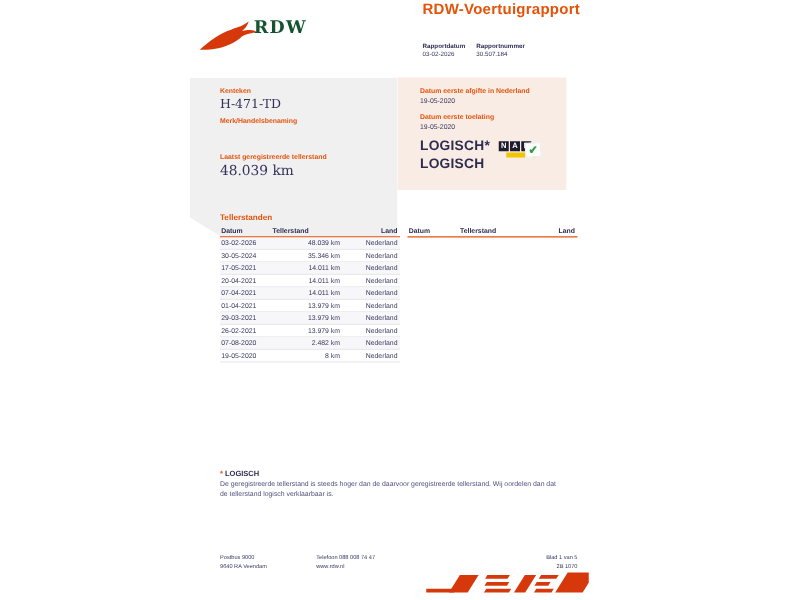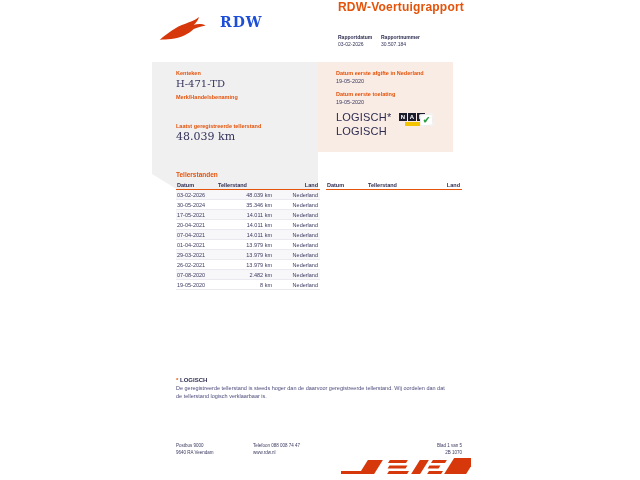--- a/index.html
+++ b/index.html
@@ -2,22 +2,22 @@
 <html><head>
 <meta charset="utf-8">
 <style>
   * { margin: 0; padding: 0; box-sizing: border-box; }
   html, body { width: 640px; height: 480px; background: #ffffff; overflow: hidden; }
   body { font-family: "Liberation Sans", sans-serif; color: #33325a; }
   .page { position: relative; width: 640px; height: 480px; background: #fff; }
 
   
   .logo-svg { position: absolute; left: 158px; top: 13px; width: 50px; height: 32px; }
-  .brand { position: absolute; left: 220px; top: 14px; font-family: "DejaVu Serif", serif;
-           font-weight: bold; font-size: 14px; letter-spacing: 1px; color: #1d4ed8; }
+  .brand { position: absolute; left: 203px; top: 14px; font-family: "DejaVu Serif", serif;
+           font-weight: bold; font-size: 14px; letter-spacing: 1px; color: #14532d; }
   .doc-title { position: absolute; left: 338px; top: 0; font-size: 12px; font-weight: bold;
                color: #e4530a; letter-spacing: 0.2px; }
   .meta { position: absolute; top: 34px; font-size: 5px; line-height: 7px; color: #33325a; }
   .meta .lbl { font-weight: bold; color: #2d2c50; }
   .meta.m1 { left: 338px; } .meta.m2 { left: 381px; }
 
   
   .box-left { position: absolute; left: 152px; top: 62px; width: 166px; height: 128px;
               background: #f1f0f1;
               clip-path: polygon(0 0, 100% 0, 100% 100%, 26px 100%, 0 calc(100% - 16px)); }
@@ -26,21 +26,21 @@
   .olabel { font-size: 5.5px; font-weight: bold; color: #e4530a; line-height: 7px; }
   .oval   { font-size: 5.5px; color: #3a3960; line-height: 8px; }
   .bigval { font-family: "DejaVu Serif", serif; color: #33325a; }
   .bl-inner { position: absolute; left: 24px; top: 8px; }
   .br-inner { position: absolute; left: 18px; top: 8px; width: 112px; }
   .kv { margin-bottom: 4px; }
   .kenteken { font-size: 10px; line-height: 13px; }
   .merk { font-size: 10px; line-height: 13px; letter-spacing: 0.3px; }
   .tellerstand-group { margin-top: 22px; }
   .tellerstand-big { font-size: 11px; line-height: 14px; }
-  .oordeel { position: absolute; left: 336px; top: 110px; font-size: 11px; font-weight: normal;
+  .oordeel { position: absolute; left: 336px; top: 110px; font-size: 11px; font-weight: bold;
              color: #2d2c50; line-height: 14px; letter-spacing: 0.2px; }
 
   
   .nap { position: absolute; left: 399px; top: 113px; width: 36px; height: 17px; }
   .nap-row { display: flex; gap: 1px; }
   .nap-letter { width: 8px; height: 8px; background: #1e1d2e; color: #fff; font-size: 6px;
                 font-weight: bold; display: flex; align-items: center; justify-content: center; }
   .nap-bar { position: absolute; left: 6px; top: 9px; width: 24px; height: 4px; background: #f3c400; }
   .nap-check { position: absolute; left: 21px; top: 1px; width: 13px; height: 12px; background: #ffffff;
                border: 1px solid #eee; display: flex; align-items: center; justify-content: center;

